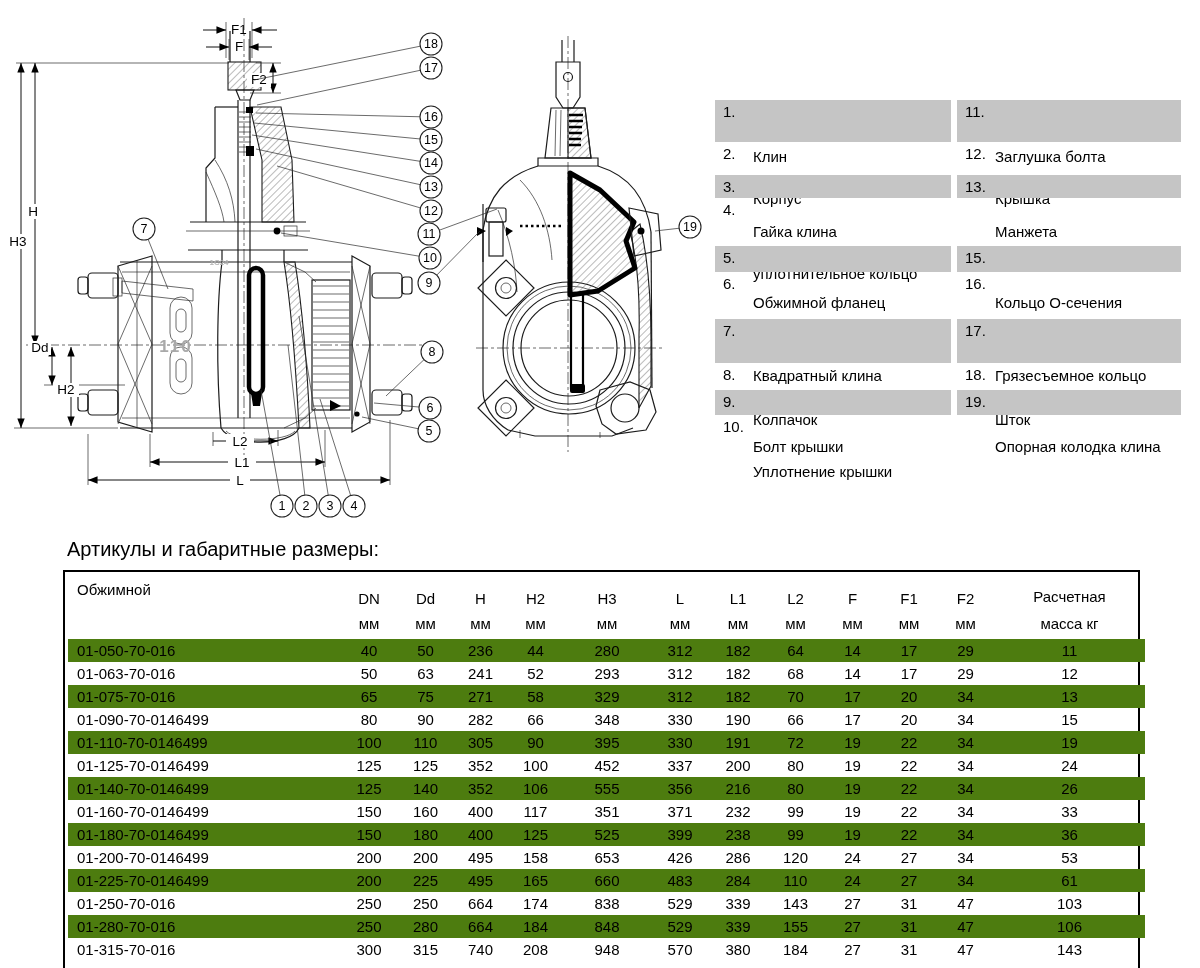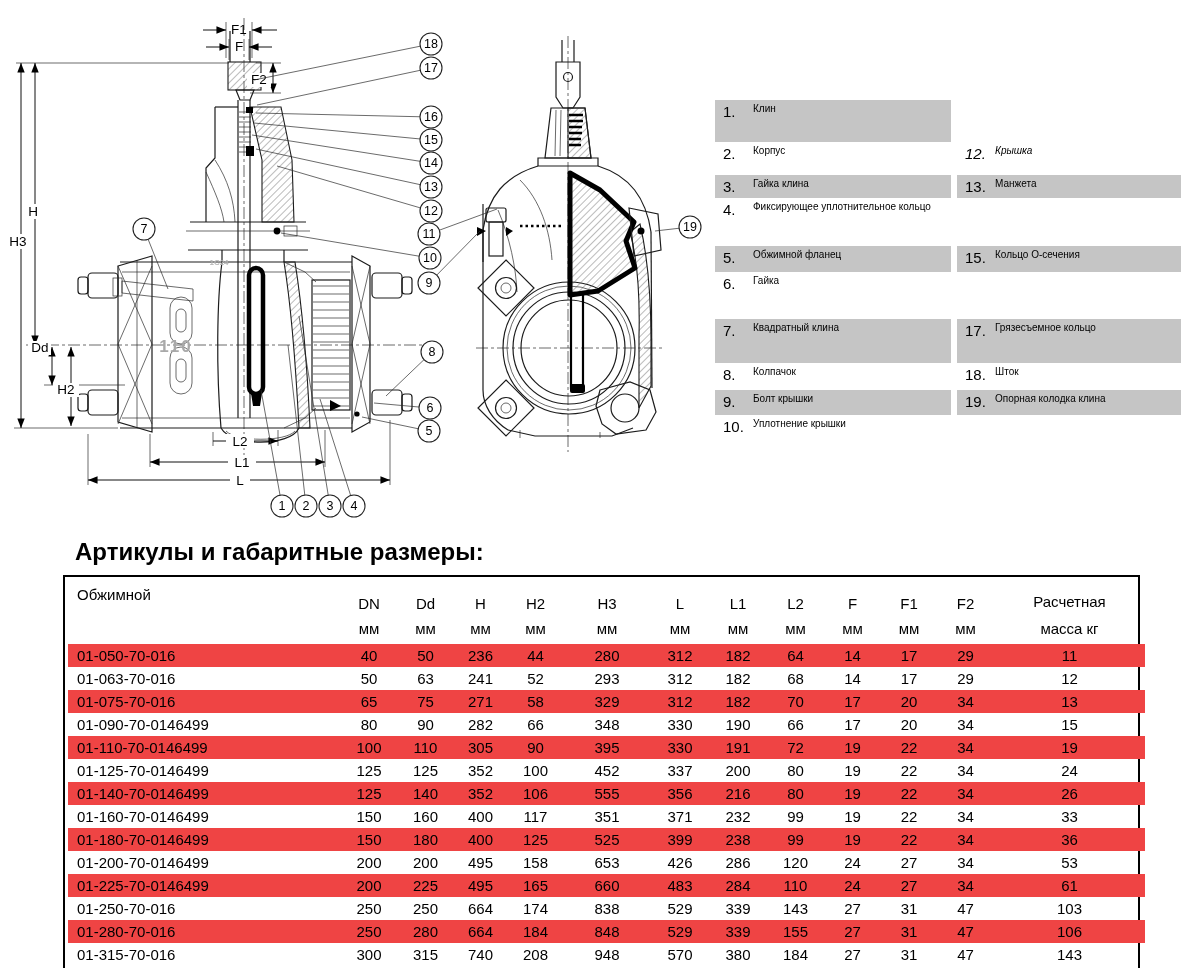--- a/index.html
+++ b/index.html
@@ -20,33 +20,33 @@
   svg text.mark{font:bold 17px "Liberation Sans",sans-serif;fill:#a9a9a9;letter-spacing:2px;text-anchor:middle;}
   svg text.cast{font:bold 8px "Liberation Sans",sans-serif;fill:#b5b5b5;text-anchor:middle;}
   
   .parts{position:absolute;left:715px;top:100px;width:466px;}
   .prow{display:flex;gap:6px;}
   .pcell{box-sizing:border-box;display:flex;align-items:flex-start;padding:3px 2px 0 8px;}
   .pcell.cleft{width:236px;}
   .pcell.cright{width:224px;}
   .pcell.shaded{background:#c5c5c5;}
   .pnum{flex:none;width:30px;font-size:15px;line-height:1.25;}
-  .plabel{font-size:10px;line-height:1.25;}
+  .plabel{font-size:15px;line-height:1.25;margin-top:45px;}
   
   .tbl-wrap{position:absolute;left:63px;top:538px;width:1077px;}
-  .tbl-title{font-size:24px;font-weight:bold;margin:0 0 9px 12px;}
+  .tbl-title{font-size:20px;font-weight:normal;margin:0 0 9px 4px;}
   .tbl-box{border:2px solid #000;padding:2px 12px 10px 3px;}
   table{border-collapse:collapse;width:100%;table-layout:fixed;}
   th,td{font-weight:normal;font-size:15px;padding:0;text-align:center;white-space:nowrap;overflow:hidden;}
   thead tr:first-child th{height:29px;vertical-align:bottom;padding-bottom:2px;}
   thead tr:last-child th{height:27px;vertical-align:middle;}
   th.art,td.art{text-align:left;padding-left:9px;}
   th.mass{vertical-align:top;padding-top:9px;line-height:27px;}
   tbody td{height:23px;}
-  tbody tr.shade{background:#ef4444;margin-top:32px;}
+  tbody tr.shade{background:#4d7c0f;margin-top:32px;}
 </style>
 </head>
 <body>
 
 <div class="page">
 
   <svg id="diagram" width="720" height="535" viewBox="0 0 720 535">
     <defs>
       <pattern id="hp" width="5" height="5" patternTransform="rotate(45)" patternUnits="userSpaceOnUse">
         <line x1="0" y1="0" x2="0" y2="5" stroke="#555" stroke-width="0.8"></line>
@@ -316,27 +316,31 @@
         </g>
       </g>
   </svg>
 
   <div class="parts" id="parts">
       <div class="prow">
         <div class="pcell cleft shaded" style="height: 42px;">
           <span class="pnum">1.</span>
           <span class="plabel">Клин</span>
         </div>
+        <div class="pcell cright shaded" style="height: 42px;">
+          <span class="pnum">11.</span>
+          <span class="plabel">Заглушка болта</span>
+        </div>
       </div>
       <div class="prow">
         <div class="pcell cleft" style="height: 33px;">
           <span class="pnum">2.</span>
           <span class="plabel">Корпус</span>
         </div>
-        <div class="pcell cright" style="height: 33px; font-style: italic;">
+        <div class="pcell cright" style="height: 33px;">
           <span class="pnum">12.</span>
           <span class="plabel">Крышка</span>
         </div>
       </div>
       <div class="prow">
         <div class="pcell cleft shaded" style="height: 23px;">
           <span class="pnum">3.</span>
           <span class="plabel">Гайка клина</span>
         </div>
         <div class="pcell cright shaded" style="height: 23px;">
@@ -357,20 +361,24 @@
         </div>
         <div class="pcell cright shaded" style="height: 26px;">
           <span class="pnum">15.</span>
           <span class="plabel">Кольцо О-сечения</span>
         </div>
       </div>
       <div class="prow">
         <div class="pcell cleft" style="height: 47px;">
           <span class="pnum">6.</span>
           <span class="plabel">Гайка</span>
+        </div>
+        <div class="pcell cright" style="height: 47px;">
+          <span class="pnum">16.</span>
+          <span class="plabel">Подшипник</span>
         </div>
       </div>
       <div class="prow">
         <div class="pcell cleft shaded" style="height: 44px;">
           <span class="pnum">7.</span>
           <span class="plabel">Квадратный клина</span>
         </div>
         <div class="pcell cright shaded" style="height: 44px;">
           <span class="pnum">17.</span>
           <span class="plabel">Грязесъемное кольцо</span>

